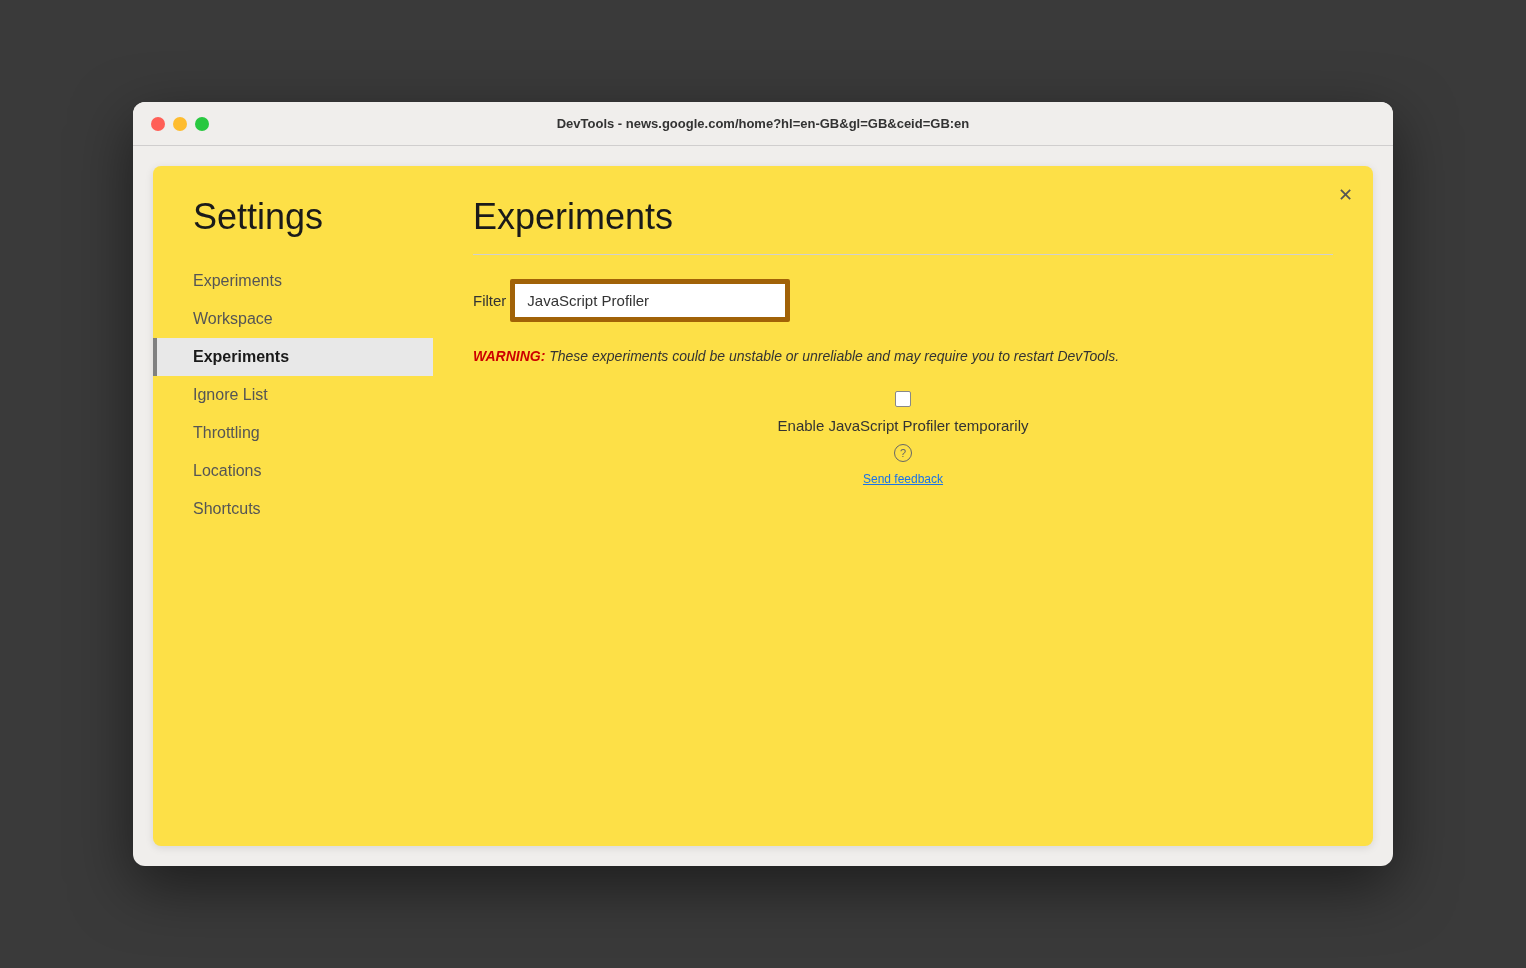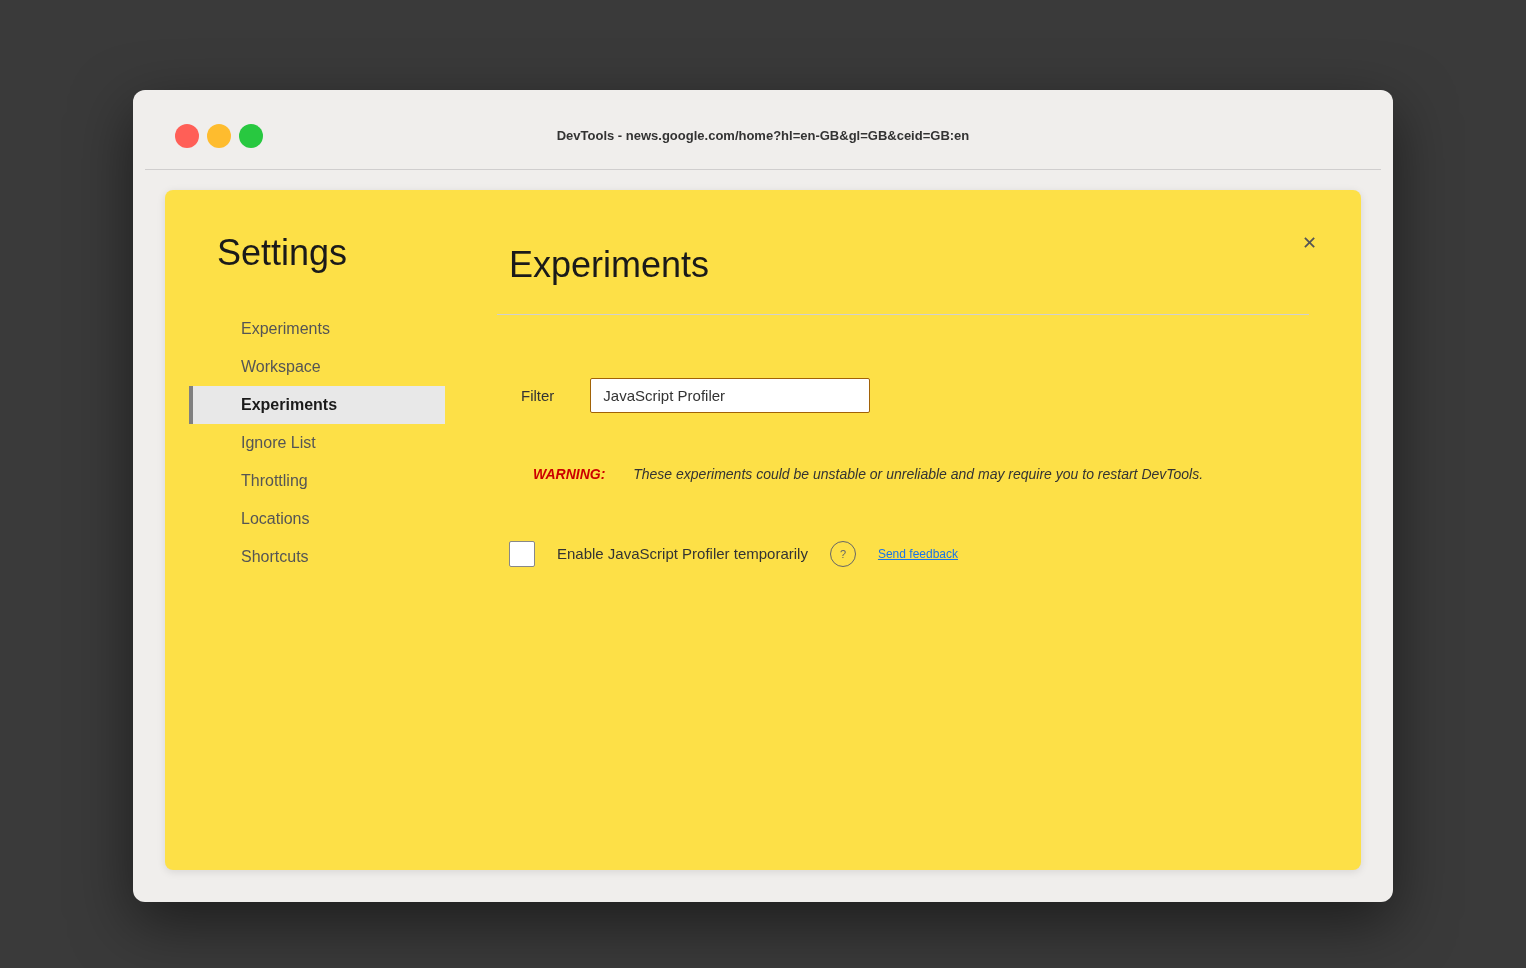--- a/index.html
+++ b/index.html
@@ -1,18 +1,18 @@
 <!DOCTYPE html>
 <html><head>
   <meta charset="utf-8">
   <style>
     * {
       box-sizing: border-box;
       margin: 0;
-      padding: 12px;
+      padding: 0;
     }
 
     body {
       background: #3a3a3a;
       display: flex;
       align-items: center;
       justify-content: center;
       min-height: 100vh;
       font-family: -apple-system, BlinkMacSystemFont, 'Helvetica Neue', Arial, sans-serif;
     }
@@ -138,31 +138,31 @@
 
     .divider {
       border: none;
       border-top: 1px solid #d0d0d0;
       margin-bottom: 24px;
     }
 
     .filter-row {
       display: flex;
       align-items: center;
-      gap: 24px;
+      gap: 4px;
       margin-bottom: 24px;
     }
 
     .filter-label {
       font-size: 15px;
       color: #333;
     }
 
     .filter-input {
-      border: 1px solid #a16207;
+      border: 5px solid #a16207;
       border-radius: 2px;
       padding: 8px 12px;
       font-size: 15px;
       width: 280px;
       outline: none;
       color: #333;
     }
 
     .warning-box {
       margin-bottom: 24px;
@@ -178,20 +178,21 @@
     .warning-label {
       color: #cc0000;
       font-weight: 600;
     }
 
     .experiment-item {
       display: flex;
       align-items: center;
       gap: 10px;
       margin-bottom: 28px;
+      flex-direction: column;
     }
 
     .experiment-checkbox {
       width: 16px;
       height: 16px;
       border: 1.5px solid #888;
       border-radius: 2px;
       flex-shrink: 0;
       background: white;
       cursor: pointer;

